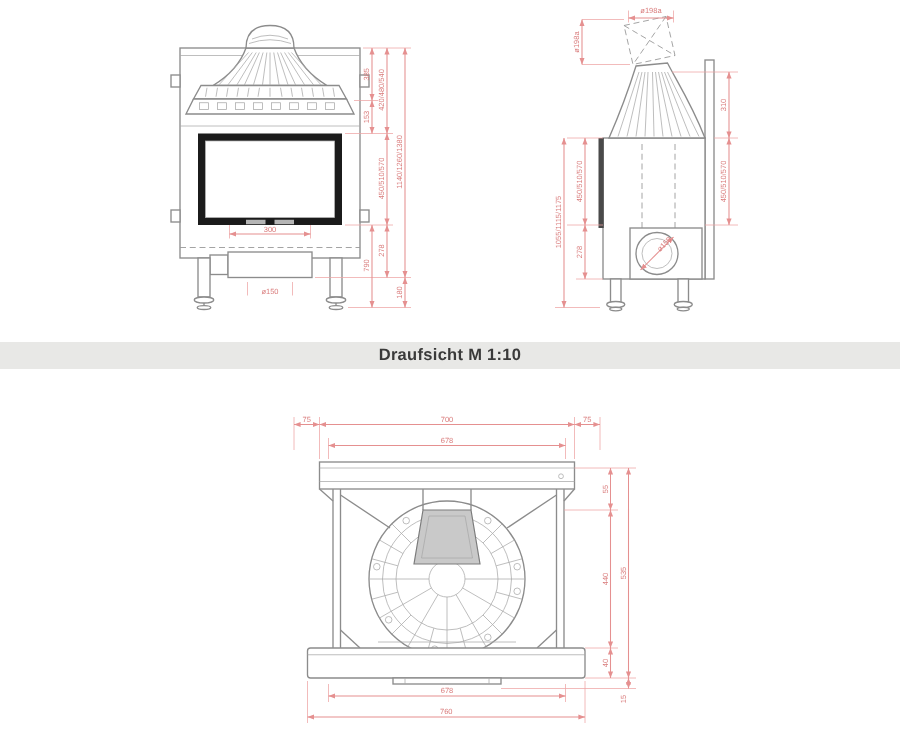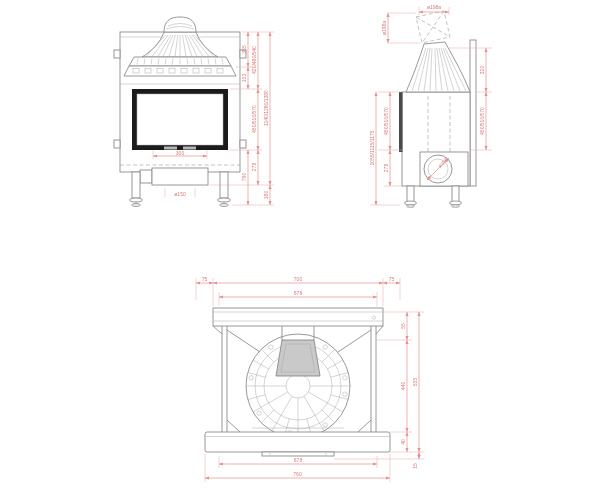--- a/index.html
+++ b/index.html
@@ -342,14 +342,17 @@
       <line class="xl" x1="205" y1="454" x2="205" y2="482"></line>
       <line class="xl" x1="390" y1="454" x2="390" y2="482"></line>
       <line class="dl" x1="219" y1="464" x2="377" y2="464" marker-start="url(#arr)" marker-end="url(#arr)"></line>
       <text class="dt" x="298" y="462">678</text>
       <line class="dl" x1="205" y1="478" x2="390" y2="478" marker-start="url(#arr)" marker-end="url(#arr)"></line>
       <text class="dt" x="297.5" y="476">760</text>
     </g>
   </g>
 </svg>
 
-
+<div class="band">
+  <span>Draufsicht M 1:10</span>
 </div>
 
+</div>
+
 </body></html>

